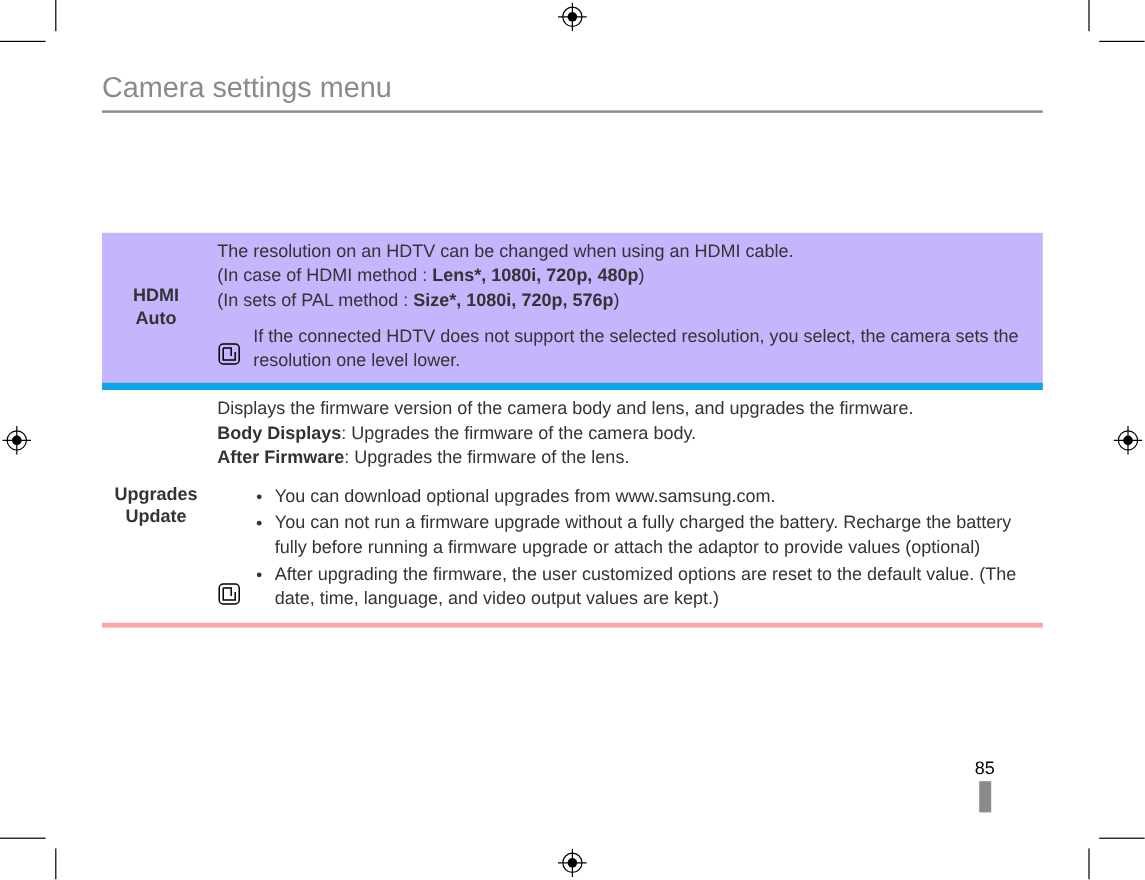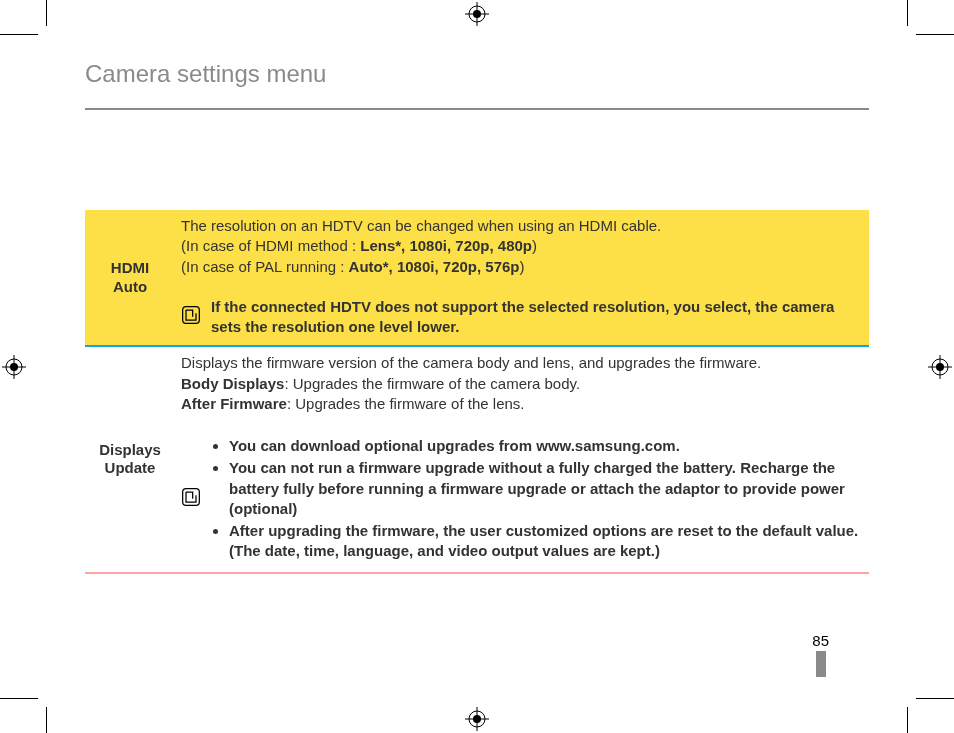--- a/index.html
+++ b/index.html
@@ -31,43 +31,43 @@
   .page {
     position: absolute;
     top: 60px;
     left: 85px;
     right: 85px;
   }
   .title {
     font-size: 24px;
     color: #8a8a8a;
     border-bottom: 2px solid #8a8a8a;
-    padding-bottom: 20px;
+    padding-bottom: 4px;
     margin-bottom: 100px;
   }
   table.settings {
     width: 100%;
     border-collapse: collapse;
     font-size: 15px;
     color: #333;
   }
   table.settings td { vertical-align: middle; }
   td.label {
     width: 86px;
     text-align: center;
     font-weight: bold;
     padding: 4px 2px;
     line-height: 1.25;
     font-size: 15px;
   }
   td.content { padding: 6px 6px 8px 6px; line-height: 1.35; }
-  tr.row1 td { background: #fde047; border-bottom: 2px solid #0ea5e9; }
-  tr.row2 td { background: #fff; border-bottom: 2px solid #fca5a5; }
+  tr.row1 td { background: #c4b5fd; border-bottom: 6px solid #0ea5e9; }
+  tr.row2 td { background: #fff; border-bottom: 4px solid #fca5a5; }
 
-  .note-row { display: flex; align-items: center; margin-top: 20px; font-weight: bold; }
+  .note-row { display: flex; align-items: flex-end; margin-top: 10px; }
   .note-icon { flex: 0 0 auto; margin-right: 10px; margin-top: 2px; }
   .note-icon svg { width: 20px; height: 20px; }
   .note-text { flex: 1; }
   ul.bullets { margin: 0; padding-left: 18px; }
   ul.bullets li { margin: 2px 0; }
 
   .page-num {
     position: absolute;
     right: 125px;
     bottom: 56px;
@@ -130,53 +130,53 @@
       <td class="label">
         <span>HDMI</span><br>
         <span>Auto</span>
       </td>
       <td class="content">
         <div>The resolution on an HDTV can be changed when using an HDMI cable.</div>
         <div>
           <span>(In case of HDMI method : </span><b>Lens*, 1080i, 720p, 480p</b><span>)</span>
         </div>
         <div>
-          <span>(In case of PAL running : </span><b>Auto*, 1080i, 720p, 576p</b><span>)</span>
+          <span>(In sets of PAL method : </span><b>Size*, 1080i, 720p, 576p</b><span>)</span>
         </div>
         <div class="note-row">
           <span class="note-icon">
             <svg viewBox="0 0 24 24">
                   <rect x="2" y="2" width="20" height="20" rx="4" fill="none" stroke="#000" stroke-width="1.5"></rect>
                   <path d="M6 6 L14 6 L14 14 M6 6 L6 18 L18 18 L18 10" fill="none" stroke="#000" stroke-width="1.5"></path>
                 </svg>
           </span>
           <div class="note-text">If the connected HDTV does not support the selected resolution, you select, the camera sets the resolution one level lower.</div>
         </div>
       </td>
     </tr>
     <tr class="row2">
       <td class="label">
-        <span>Displays</span><br>
+        <span>Upgrades</span><br>
         <span>Update</span>
       </td>
       <td class="content">
         <div>Displays the firmware version of the camera body and lens, and upgrades the firmware.</div>
         <div><b>Body Displays</b><span>: Upgrades the firmware of the camera body.</span></div>
         <div><b>After Firmware</b><span>: Upgrades the firmware of the lens.</span></div>
         <div class="note-row">
           <span class="note-icon">
             <svg viewBox="0 0 24 24">
                   <rect x="2" y="2" width="20" height="20" rx="4" fill="none" stroke="#000" stroke-width="1.5"></rect>
                   <path d="M6 6 L14 6 L14 14 M6 6 L6 18 L18 18 L18 10" fill="none" stroke="#000" stroke-width="1.5"></path>
                 </svg>
           </span>
           <div class="note-text">
             <ul class="bullets">
               <li>You can download optional upgrades from www.samsung.com.</li>
-              <li>You can not run a firmware upgrade without a fully charged the battery. Recharge the battery fully before running a firmware upgrade or attach the adaptor to provide power (optional)</li>
+              <li>You can not run a firmware upgrade without a fully charged the battery. Recharge the battery fully before running a firmware upgrade or attach the adaptor to provide values (optional)</li>
               <li>After upgrading the firmware, the user customized options are reset to the default value. (The date, time, language, and video output values are kept.)</li>
             </ul>
           </div>
         </div>
       </td>
     </tr>
   </tbody>
     </table>
 </div>
 

